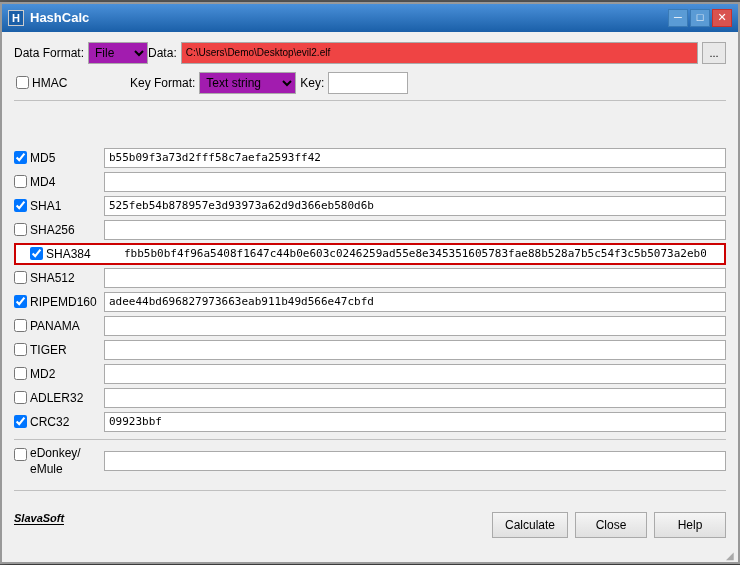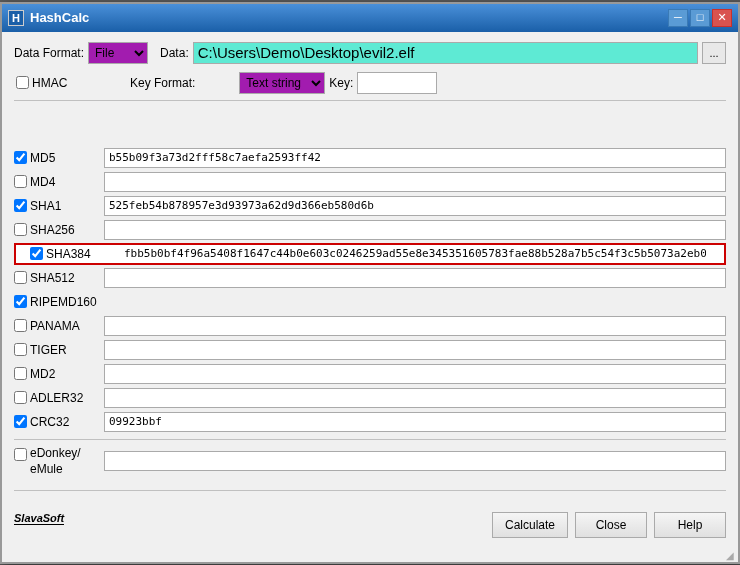--- a/index.html
+++ b/index.html
@@ -68,21 +68,21 @@
     .title-btn.close-btn {
       background: #d9534f;
       border-color: #c9302c;
     }
     .content {
       padding: 10px 12px 12px 12px;
     }
     .top-row {
       display: flex;
       align-items: center;
-      gap: 12px;
+      gap: 0;
       margin-bottom: 8px;
     }
     .label {
       color: #000;
       font-size: 12px;
     }
     .data-format-group {
       display: flex;
       align-items: center;
       gap: 4px;
@@ -97,23 +97,23 @@
       height: 22px;
       font-size: 12px;
       border: 1px solid #aaa;
       background: #a21caf;
       padding: 0 2px;
       width: 60px;
     }
     input.filepath {
       flex: 1;
       height: 22px;
-      font-size: 15px;
+      font-size: 10px;
       border: 1px solid #aaa;
-      background: #5eead4;
+      background: #ef4444;
       padding: 0 4px;
     }
     .browse-btn {
       width: 24px;
       height: 22px;
       border: 1px solid #aaa;
       background: #e8e8e8;
       font-size: 11px;
       cursor: pointer;
       display: flex;
@@ -268,21 +268,21 @@
       </div>
     </div>
 
     <div class="hmac-row">
       <label style="display:flex;align-items:center;gap:3px;width:90px;min-width:90px;">
         <input type="checkbox" style="">
         <span>HMAC</span>
       </label>
       <div class="key-format-group">
         <span class="label">Key Format:</span>
-        <select class="small-select" style="width:86px;margin-left:40px;">
+        <select class="small-select" style="width:97px;">
           <option>Text string</option>
           <option>Hex</option>
           <option>File</option>
         </select>
         <span class="label">Key:</span>
         <input type="text" style="width: 80px; height: 22px; border: 1px solid rgb(170, 170, 170); background: white; font-size: 12px; padding: 0px 4px;">
       </div>
     </div>
 
     <hr class="divider-line">
@@ -335,20 +335,21 @@
           <span class="hash-label">SHA512</span>
         </label>
         <input type="text" class="hash-input" value="" style="">
       </div>
 
       <div class="hash-row">
         <label class="hash-checkbox-label">
           <input type="checkbox" checked="" style="">
           <span class="hash-label">RIPEMD160</span>
         </label>
+        <input type="text" class="hash-input" value="adee44bd696827973663eab911b49d566e47cbfd" style="">
       </div>
 
       <div class="hash-row">
         <label class="hash-checkbox-label">
           <input type="checkbox" style="">
           <span class="hash-label">PANAMA</span>
         </label>
         <input type="text" class="hash-input" value="" style="">
       </div>
 

